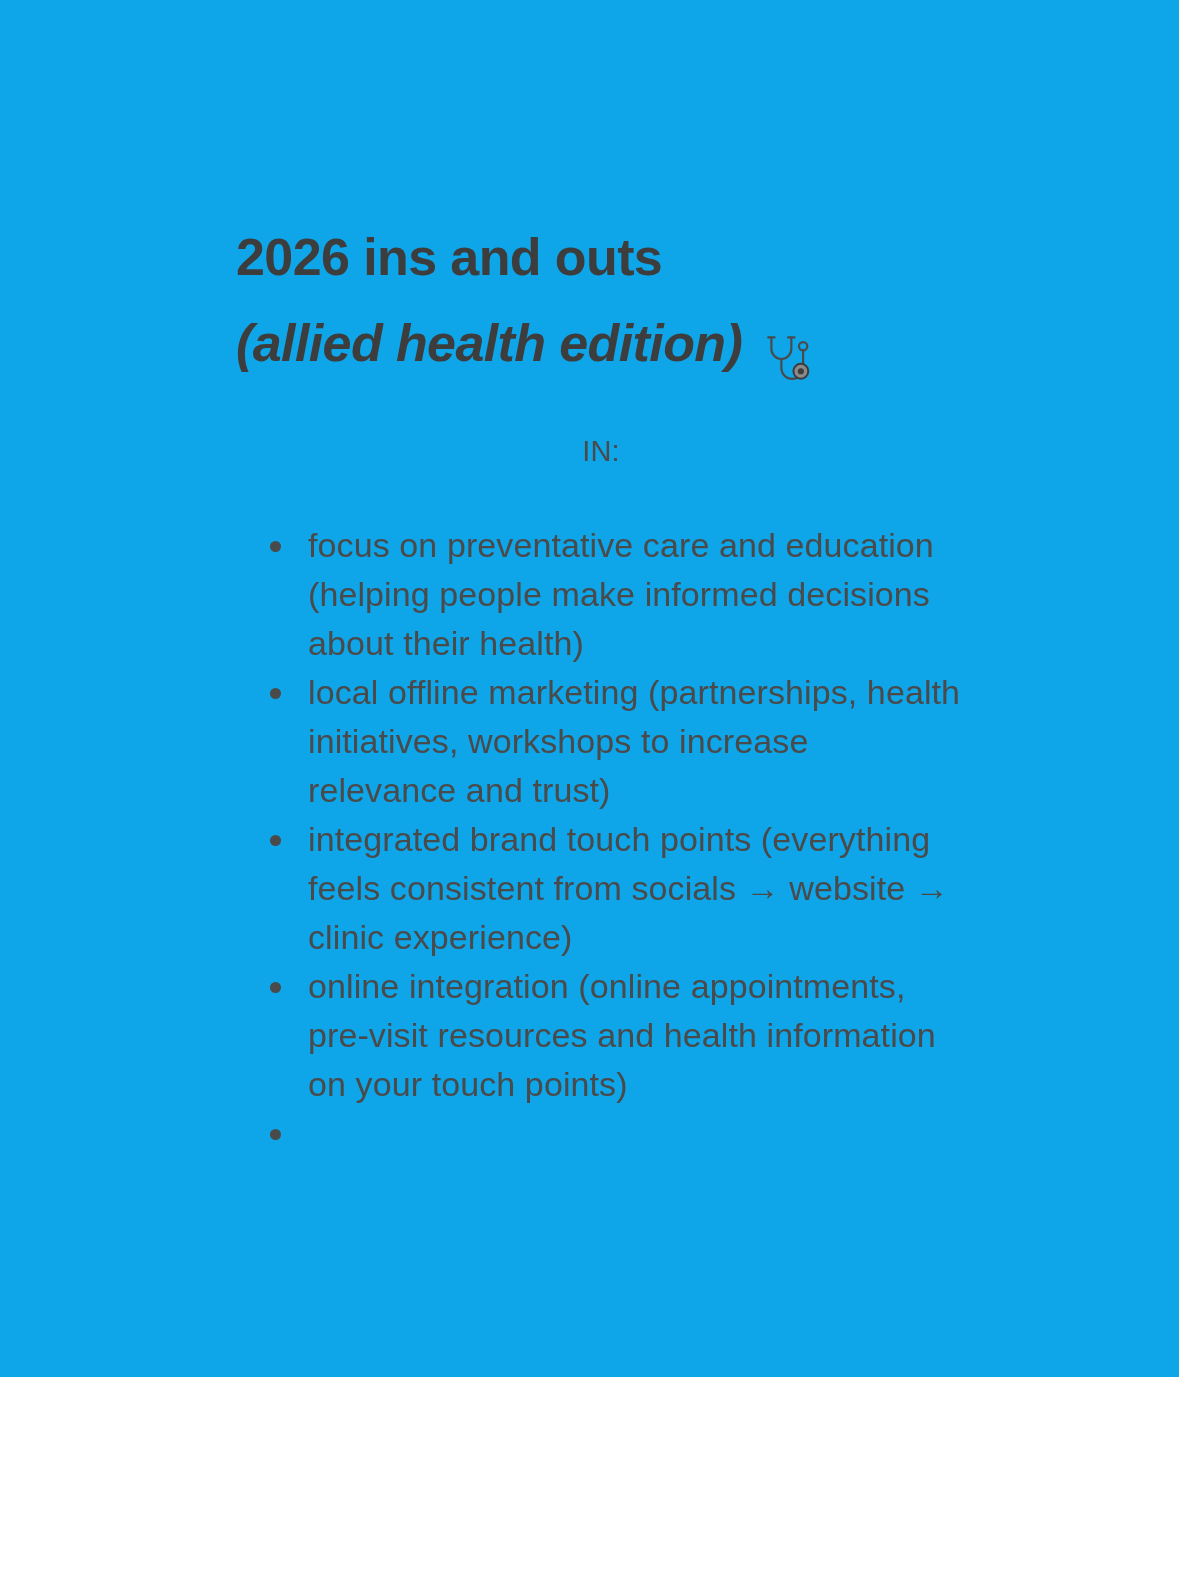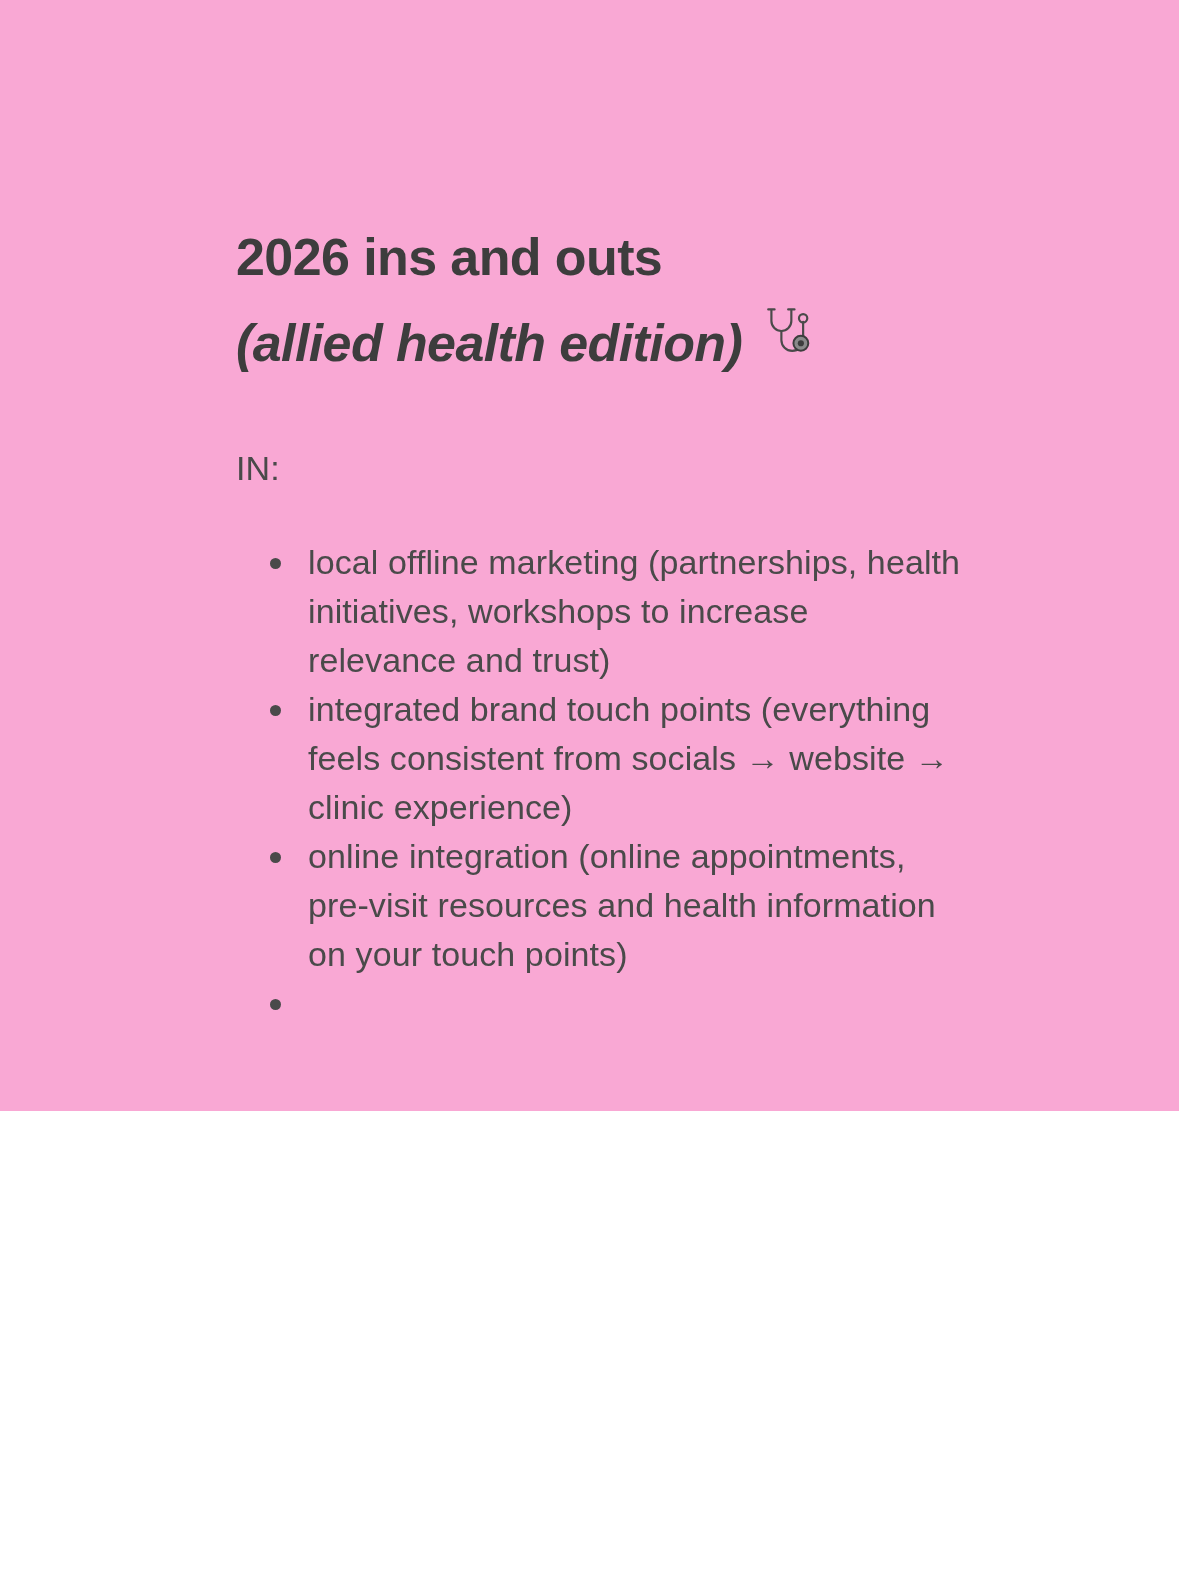--- a/index.html
+++ b/index.html
@@ -11,22 +11,22 @@
     width: 1179px;
     height: 1571px;
     font-family: "Liberation Sans", "DejaVu Sans", sans-serif;
     -webkit-font-smoothing: antialiased;
     overflow: hidden;
   }
 
   .page {
     position: relative;
     width: 1179px;
-    height: 1111px;
-    background: #f9a8d4;
+    height: 1377px;
+    background: #0ea5e9;
     box-sizing: border-box;
   }
 
   .content {
     position: absolute;
     left: 236px;
     top: 214px;
     width: 730px;
   }
 
@@ -38,40 +38,41 @@
     font-size: 52px;
     font-weight: 700;
     color: #3d3d3d;
     line-height: 86px;
     letter-spacing: -0.6px;
     white-space: nowrap;
   }
   .title-line-2 {
     font-style: italic;
     display: flex;
-    align-items: flex-start;
+    align-items: flex-end;
     gap: 14px;
   }
   .steth-icon {
     display: inline-block;
     width: 58px;
     height: 58px;
     flex: 0 0 auto;
     transform: translateY(2px);
   }
   .steth-icon svg { display: block; width: 58px; height: 58px; }
 
   
   .section-label {
-    font-size: 34px;
+    font-size: 29px;
     font-weight: 400;
     color: #4a4a4a;
     line-height: 44px;
-    margin-top: 60px;
+    margin-top: 43px;
     letter-spacing: 0.1px;
+    text-align: center;
   }
 
   
   .bullet-list {
     list-style: none;
     margin: 0;
     padding: 0;
     margin-top: 48px;
   }
   .bullet-item {
@@ -119,20 +120,24 @@
           </svg>
         </span>
       </div>
     </div>
 
     <div class="section-label">IN:</div>
 
     <ul class="bullet-list">
       <li class="bullet-item">
         <span class="bullet-dot"></span>
+        <span>focus on preventative care and education (helping people make informed decisions about their health)</span>
+      </li>
+      <li class="bullet-item">
+        <span class="bullet-dot"></span>
         <span>local offline marketing (partnerships, health initiatives, workshops to increase relevance and trust)</span>
       </li>
       <li class="bullet-item">
         <span class="bullet-dot"></span>
         <span>integrated brand touch points (everything feels consistent from socials → website → clinic experience)</span>
       </li>
       <li class="bullet-item">
         <span class="bullet-dot"></span>
         <span>online integration (online appointments, pre-visit resources and health information on your touch points)</span>
       </li>

